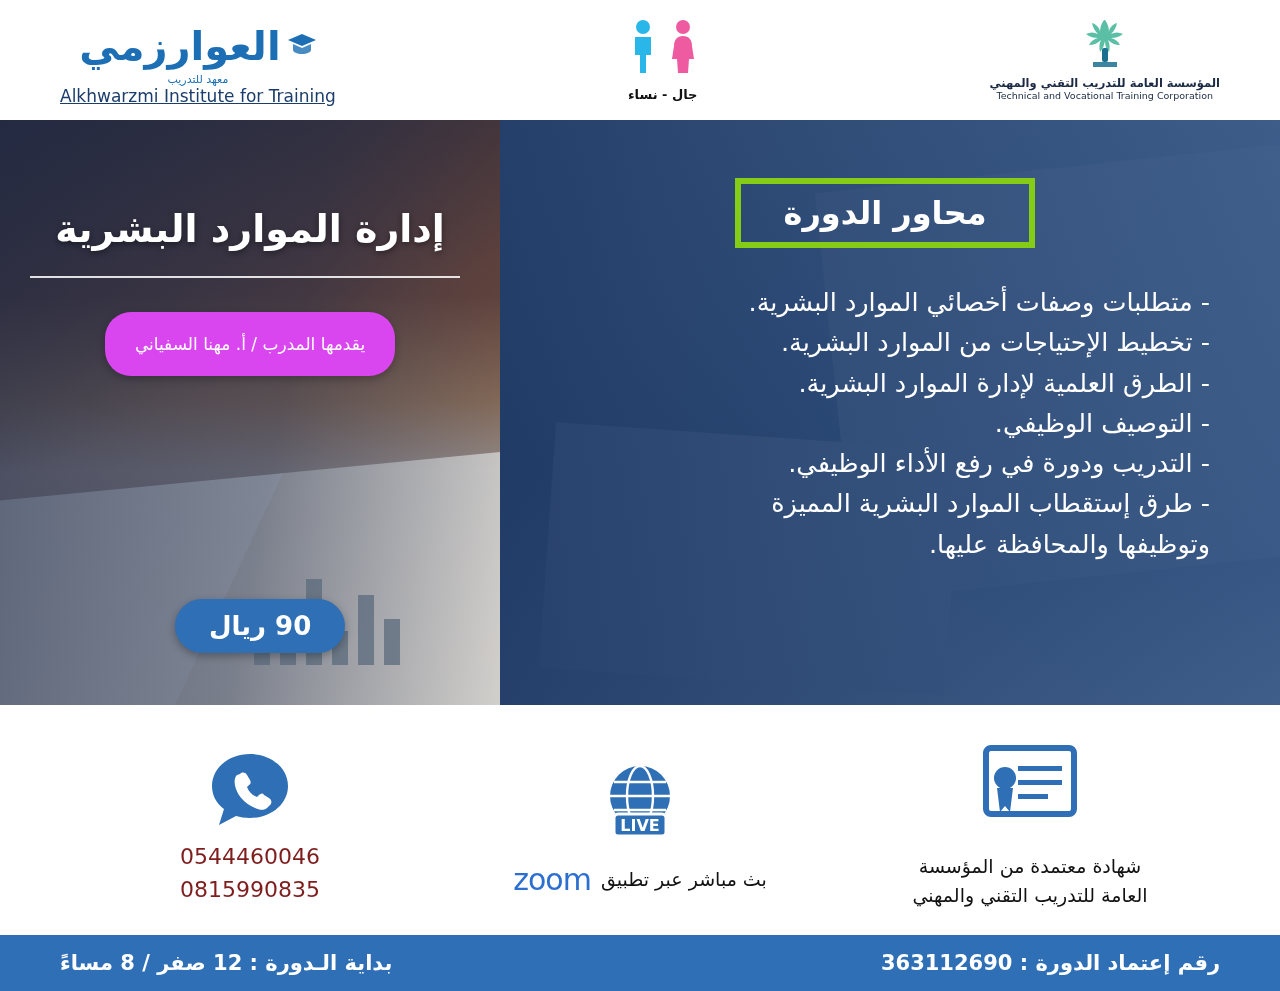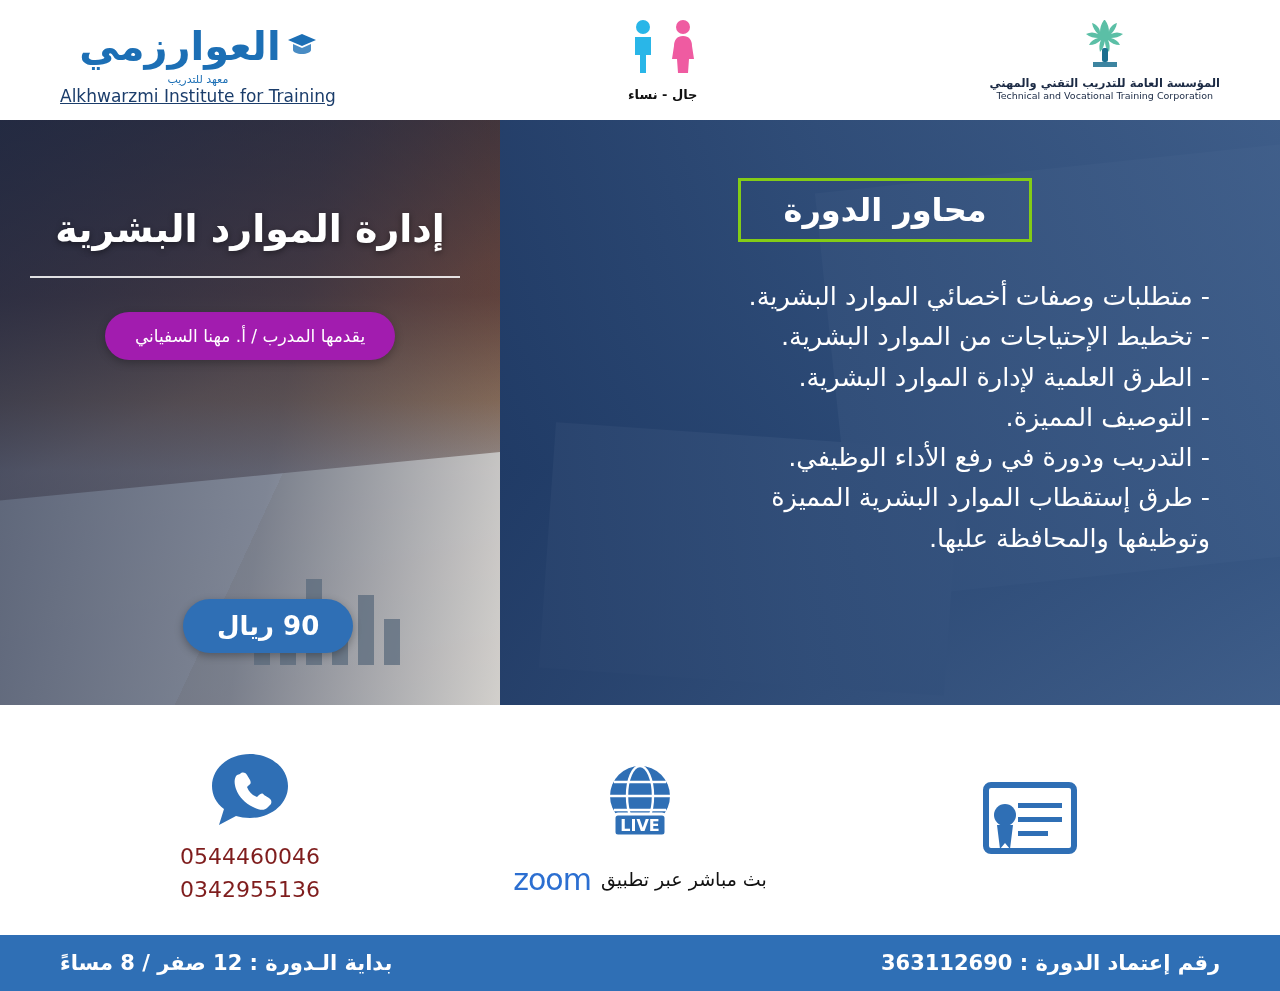--- a/index.html
+++ b/index.html
@@ -125,49 +125,49 @@
     text-shadow: 0 2px 6px rgba(0,0,0,.45);
     line-height: 1.25;
   }
   .title-rule {
     width: 430px; height: 2px; background: rgba(255,255,255,.85);
     margin: 22px auto 0 auto;
   }
   .trainer-pill {
     display:inline-block;
     margin-top: 34px;
-    background: #a21caf;
+    background: #d946ef;
     color:#fff;
     font-size: 17px;
-    padding: 14px 30px;
+    padding: 22px 30px;
     border-radius: 26px;
     box-shadow: 0 3px 8px rgba(0,0,0,.25);
   }
   .price-pill {
     position:absolute;
-    left: 183px; bottom: 52px;
+    left: 175px; bottom: 52px;
     background:#2f6fb5; color:#fff;
     font-size: 26px; font-weight: bold;
     padding: 12px 34px;
     border-radius: 28px;
     box-shadow: 0 3px 8px rgba(0,0,0,.3);
     z-index: 4;
   }
 
   
   .right-content {
     position:relative; z-index:3;
     padding: 58px 70px 0 60px;
     color:#fff;
     text-align: right;
     height: 100%;
   }
   .axes-box {
     display:inline-block;
-    border: 3px solid #84cc16;
+    border: 6px solid #84cc16;
     padding: 10px 42px;
     font-size: 32px;
     font-weight: bold;
     letter-spacing: 1px;
     margin-bottom: 34px;
   }
   .axes-box-wrap { text-align: center; }
   .axes-list { list-style:none; }
   .axes-list li {
     font-size: 25.5px;
@@ -277,21 +277,21 @@
       <div class="photo-right"></div>
       <div class="right-tint"></div>
       <div class="right-content">
         <div class="axes-box-wrap">
           <div class="axes-box">محاور الدورة</div>
         </div>
         <ul class="axes-list">
           <li>- متطلبات وصفات أخصائي الموارد البشرية.</li>
           <li>- تخطيط الإحتياجات من الموارد البشرية.</li>
           <li>- الطرق العلمية لإدارة الموارد البشرية.</li>
-          <li>- التوصيف المميزة.</li>
+          <li>- التوصيف الوظيفي.</li>
           <li>- التدريب ودورة في رفع الأداء الوظيفي.</li>
           <li>- طرق إستقطاب الموارد البشرية المميزة
 وتوظيفها والمحافظة عليها.</li>
         </ul>
       </div>
     </div>
 
     <div class="panel panel-left">
       <div class="photo-left"></div>
       <div class="chart-deco">
@@ -318,20 +318,22 @@
       <div class="feature-icon">
         <svg width="116" height="92" viewBox="0 0 116 92" aria-hidden="true">
           <rect x="14" y="6" width="88" height="66" rx="5" fill="none" stroke="#2f6fb5" stroke-width="6"></rect>
           <rect x="46" y="24" width="44" height="5" fill="#2f6fb5"></rect>
           <rect x="46" y="38" width="44" height="5" fill="#2f6fb5"></rect>
           <rect x="46" y="52" width="30" height="5" fill="#2f6fb5"></rect>
           <circle cx="33" cy="36" r="11" fill="#2f6fb5"></circle>
           <path d="M25 46h16l-3 24-5-6-5 6z" fill="#2f6fb5"></path>
         </svg>
       </div>
+      <div class="feature-text">شهادة معتمدة من المؤسسة
+العامة للتدريب التقني والمهني</div>
     </div>
 
 
     <div class="feature">
       <div class="feature-icon">
         <svg width="92" height="92" viewBox="0 0 92 92" aria-hidden="true">
           <circle cx="46" cy="40" r="30" fill="#2f6fb5"></circle>
           <g stroke="#ffffff" stroke-width="2.4" fill="none">
             <ellipse cx="46" cy="40" rx="13" ry="30"></ellipse>
             <path d="M16 40h60M20 26h52M20 54h52"></path>
@@ -348,21 +350,21 @@
 
     <div class="feature">
       <div class="feature-icon">
         <svg width="92" height="92" viewBox="0 0 92 92" aria-hidden="true">
           <path d="M46 8c21 0 38 14 38 32S67 72 46 72c-5 0-10-1-14-2l-17 9 5-16C12 57 8 49 8 40 8 22 25 8 46 8z" fill="#2f6fb5"></path>
           <path d="M36 28c2-2 5-2 7 1l3 5c1 2 1 4-1 5l-2 2c2 5 5 8 10 10l2-2c2-2 4-2 5 0l5 3c3 2 3 5 1 7l-3 3c-3 3-8 2-14-1-8-4-14-10-17-18-2-6-2-11 1-14z" fill="#ffffff"></path>
         </svg>
       </div>
       <div class="phones">
         <div>0544460046</div>
-        <div>0342955136</div>
+        <div>0815990835</div>
       </div>
     </div>
   </div>
 
   <div class="footer">
     <span>رقم إعتماد الدورة : 363112690</span>
     <span>بداية الـدورة : 12 صفر / 8 مساءً</span>
   </div>
 
 </div>

